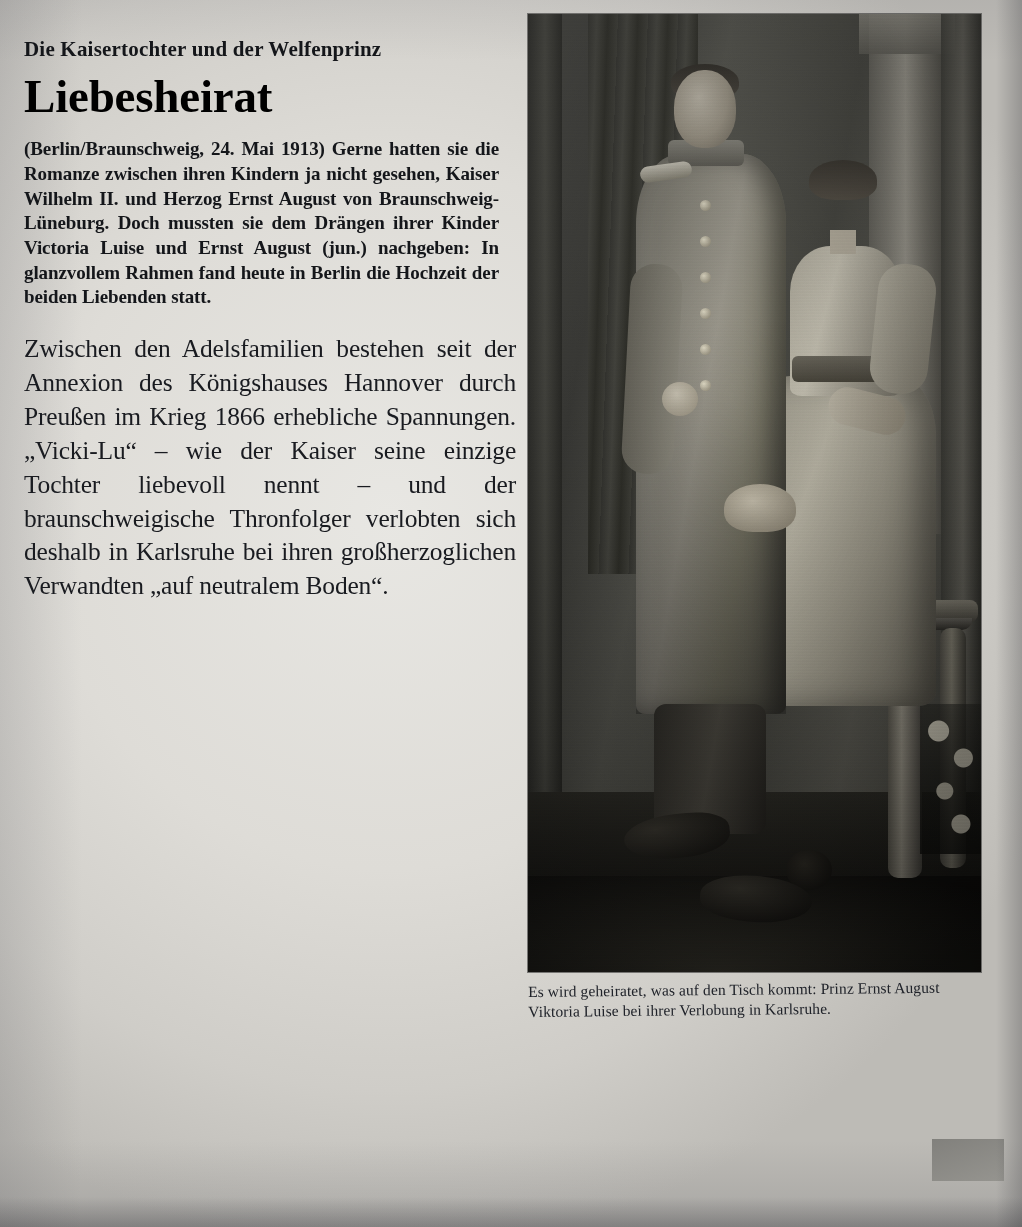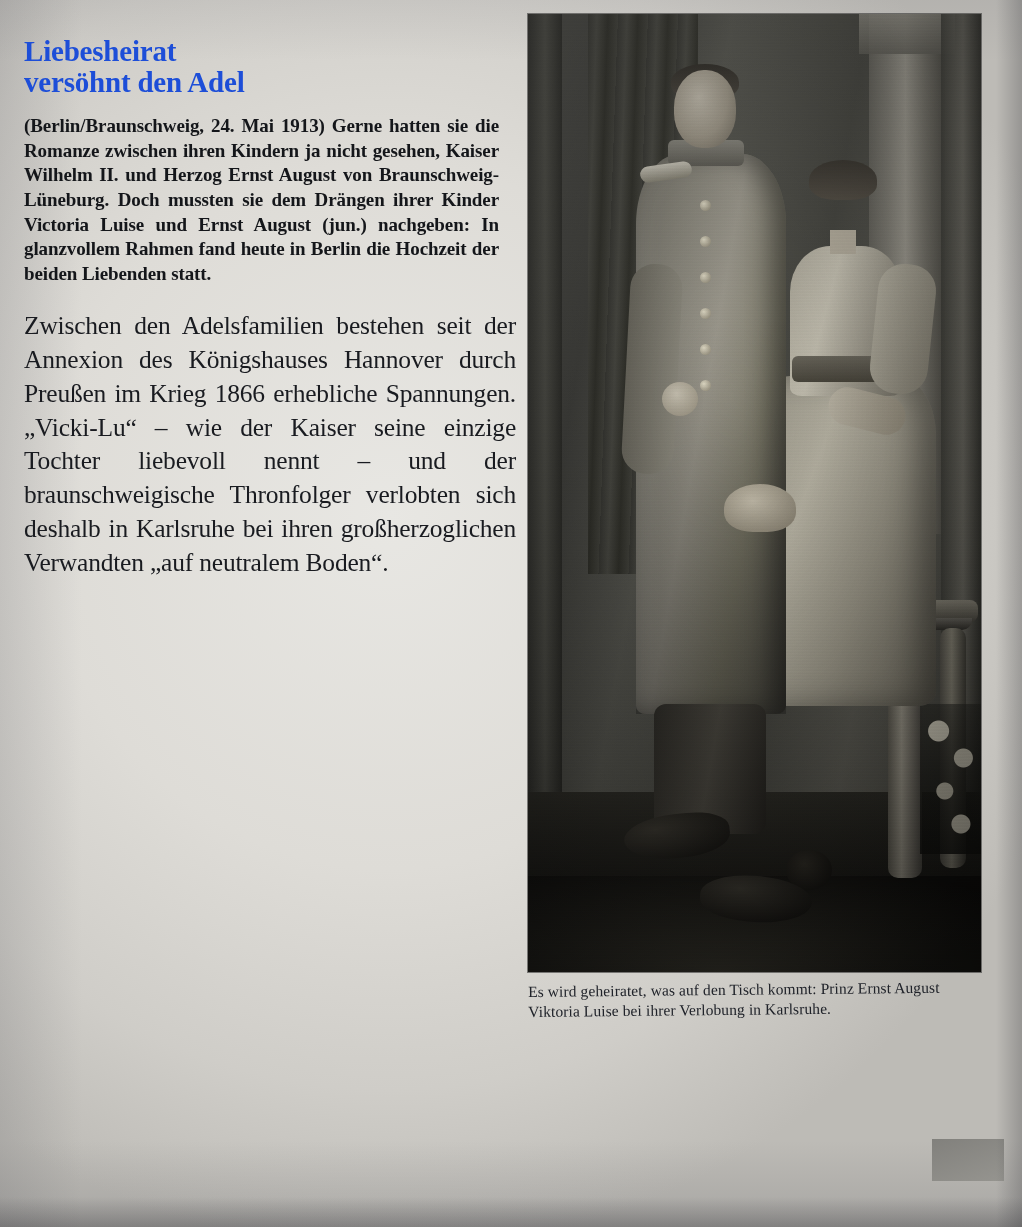--- a/index.html
+++ b/index.html
@@ -44,25 +44,25 @@
   }
   .kicker {
     font-weight: bold;
     font-size: 21px;
     line-height: 1.28;
     letter-spacing: 0.2px;
     margin: 0 0 8px 0;
   }
   .headline {
     font-weight: bold;
-    font-size: 29px;
+    font-size: 47px;
     line-height: 1.07;
     letter-spacing: -0.2px;
     margin: 0 0 16px 0;
-    color: #1d4ed8;
+    color: #000000;
   }
   .headline .l2 { display: block; }
   .lead {
     font-weight: bold;
     font-size: 19px;
     line-height: 1.30;
     text-align: justify;
     margin: 0 17px 22px 0;
     letter-spacing: -0.1px;
   }
@@ -338,24 +338,24 @@
     pointer-events: none;
   }
 </style>
 </head>
 <body>
 
 <div id="page">
   <div id="paper"></div>
 
   <div id="textcol">
+    <p class="kicker">Die Kaisertochter und der Welfenprinz</p>
 
     <h1 class="headline">
       <span>Liebesheirat</span>
-      <span class="l2">versöhnt den Adel</span>
     </h1>
 
     <p class="lead">(Berlin/Braunschweig, 24. Mai 1913) Gerne hatten sie die Romanze zwischen ihren Kindern ja nicht gesehen, Kaiser Wilhelm II. und Herzog Ernst August von Braunschweig-Lüneburg. Doch mussten sie dem Drängen ihrer Kinder Victoria Luise und Ernst August (jun.) nachgeben: In glanzvollem Rahmen fand heute in Berlin die Hochzeit der beiden Liebenden statt.</p>
     <p class="body-par">Zwischen den Adelsfamilien bestehen seit der Annexion des Königshauses Hannover durch Preußen im Krieg 1866 erhebliche Spannungen. „Vicki-Lu“ – wie der Kaiser seine einzige Tochter liebevoll nennt – und der braunschweigische Thronfolger verlobten sich deshalb in Karlsruhe bei ihren großherzoglichen Verwandten „auf neutralem Boden“.</p>
   </div>
 
   <div id="photocol">
     <div id="photo-frame">
       <div class="ph bg-wall"></div>
       <div class="ph drape-left"></div>

